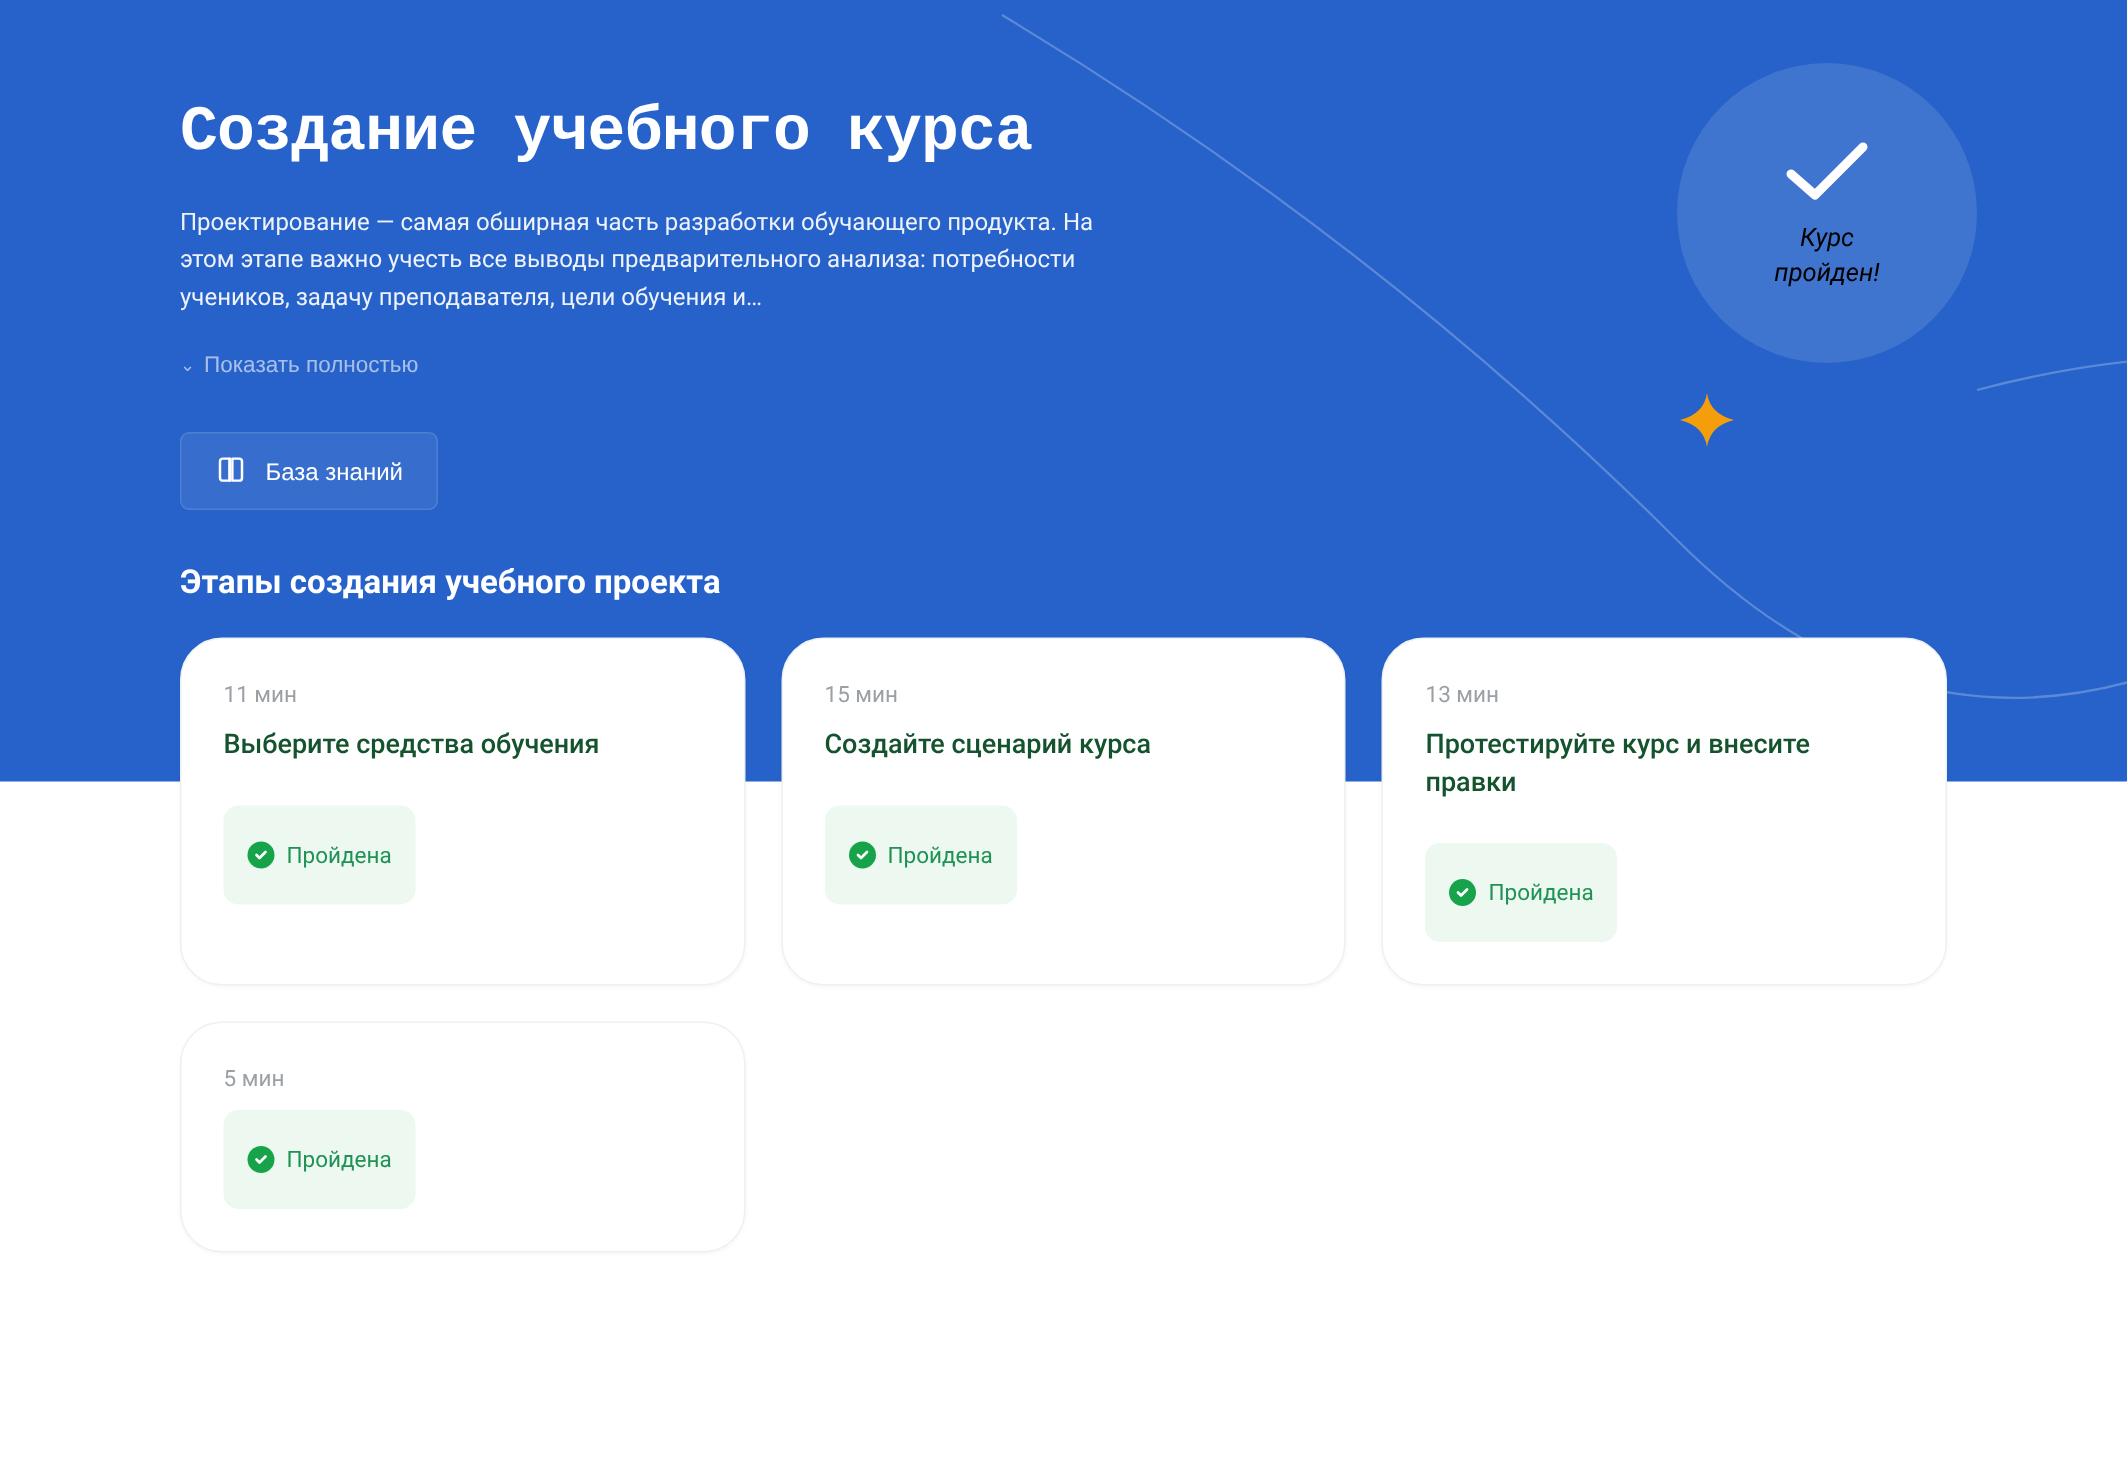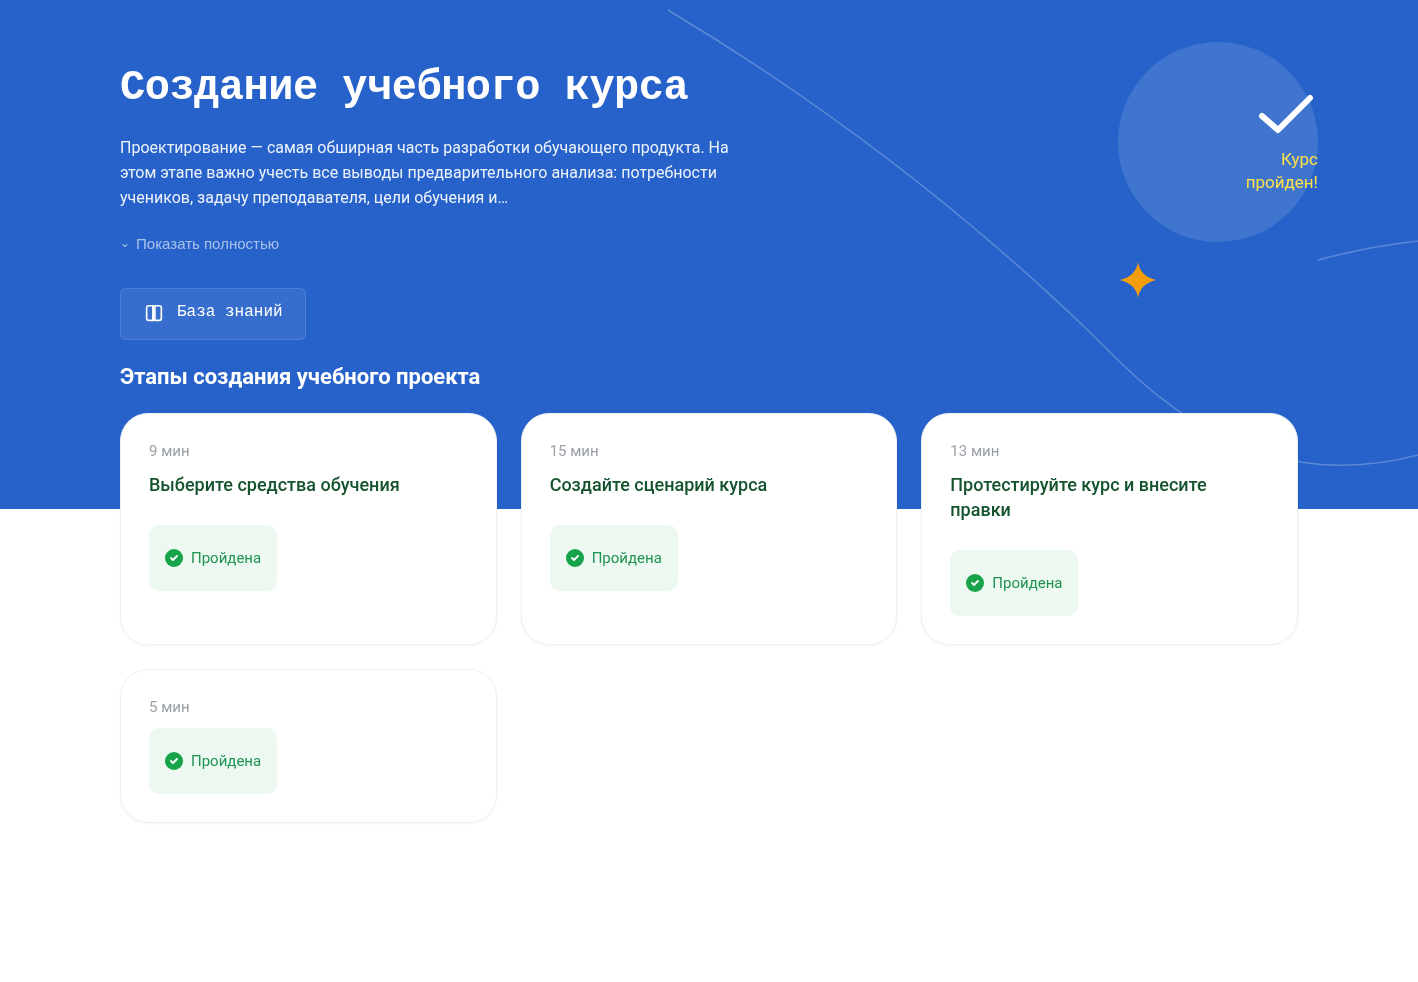--- a/index.html
+++ b/index.html
@@ -44,57 +44,57 @@
       font-size: 15px;
       background: none;
       border: none;
       cursor: pointer;
       padding: 0;
       margin-bottom: 36px;
     }
     .show-more .chev { font-size: 12px; }
     .kb-button {
       display: inline-flex;
-      align-items: flex-start;
+      align-items: flex-end;
       gap: 12px;
       background: rgba(255,255,255,0.08);
       border: 1px solid rgba(255,255,255,0.12);
       color: #fff;
       font-size: 16px;
       padding: 14px 22px;
       border-radius: 6px;
       cursor: pointer;
-      font-family: Liberation Mono, monospace;
     }
     .completion-badge {
       position: absolute;
       top: 42px;
       right: 100px;
       width: 200px;
       height: 200px;
       border-radius: 50%;
       background: rgba(255,255,255,0.12);
       display: flex;
       flex-direction: column;
-      align-items: flex-end;
+      align-items: center;
       justify-content: center;
-      color: #fde047;
+      color: #000000;
+      font-style: italic;
     }
     .completion-badge svg { margin-bottom: 10px; }
     .completion-badge .line { font-size: 17px; line-height: 1.35; text-align: center; }
     .spark {
       position: absolute;
       top: 260px;
       right: 260px;
     }
     .section-title {
       color: #fff;
       font-size: 22px;
       font-weight: 700;
-      margin-top: 24px;
+      margin-top: 36px;
       margin-bottom: 0;
     }
     .cards {
       display: grid;
       grid-template-columns: repeat(3, 1fr);
       gap: 24px;
       margin: -96px 120px 40px 120px;
       position: relative;
       z-index: 5;
     }
@@ -177,21 +177,21 @@
   <svg class="spark" width="40" height="40" viewBox="0 0 40 40">
     <path d="M20 2 Q22 16 38 20 Q22 24 20 38 Q18 24 2 20 Q18 16 20 2 Z" fill="#F59E0B"></path>
   </svg>
 
   <h2 class="section-title">Этапы создания учебного проекта</h2>
 </div>
 
 <div class="cards">
 
   <div class="card col-span-1">
-    <div class="duration">9 мин</div>
+    <div class="duration">11 мин</div>
     <div class="card-title">Выберите средства обучения</div>
     <div class="status-pill">
       <span class="dot">
         <svg width="10" height="10" viewBox="0 0 10 10">
             <path d="M2 5 L4 7 L8 3" stroke="#fff" stroke-width="1.8" fill="none" stroke-linecap="round" stroke-linejoin="round"></path>
           </svg>
       </span>
       <span>Пройдена</span>
     </div>
   </div>

